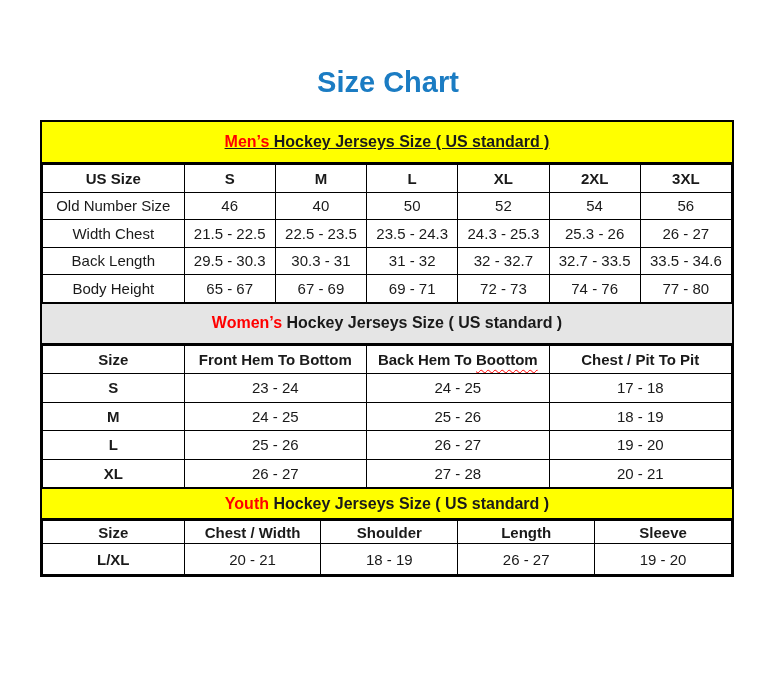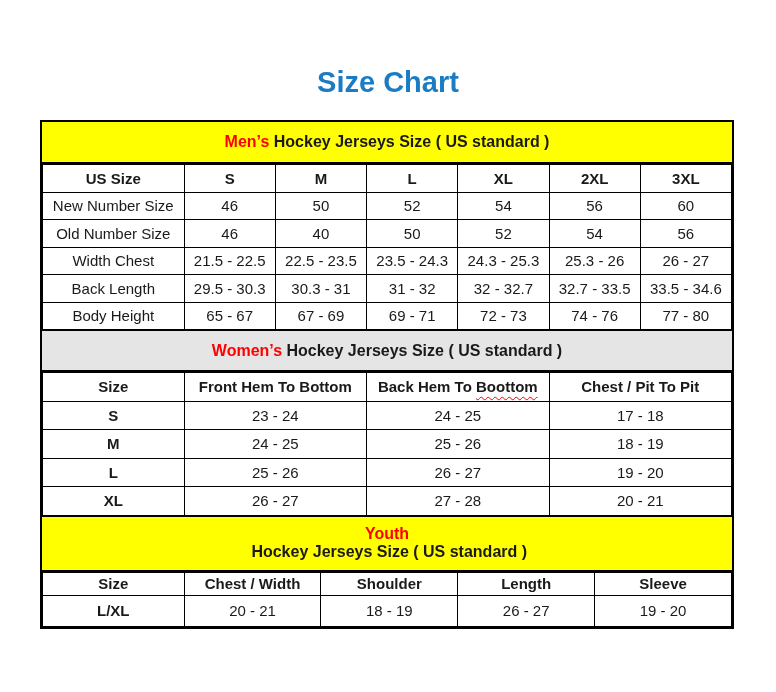--- a/index.html
+++ b/index.html
@@ -31,21 +31,21 @@
     align-items: center;
     justify-content: center;
     border-bottom: 2px solid #000;
     box-sizing: border-box;
     font-size: 16px;
     font-weight: bold;
     white-space: pre;
   }
   .band.mid { border-top: 1px solid #000; }
   .band-h42 { height: 42px; }
-  .band-h38 { height: 56px; flex-direction: column; }
+  .band-h38 { height: 32px; }
   .band-red { font-weight: bold; }
   table {
     width: 100%;
     border-collapse: collapse;
     table-layout: fixed;
   }
   th, td {
     border: 1.4px solid #000;
     text-align: center;
     vertical-align: middle;
@@ -73,46 +73,37 @@
     text-underline-offset: 4px;
   }
 </style>
 </head>
 <body>
 
 <div class="page-title" style="color: rgb(27, 124, 195);">Size Chart</div>
 
 <div class="chart-wrap">
 
-  <div class="band band-h42" style="background: rgb(255, 255, 0);">
+  <div class="band band-h42" style="background: rgb(255, 255, 0); text-decoration: underline;">
     <span class="band-red" style="color: rgb(255, 0, 0);">Men’s</span><span> Hockey Jerseys Size ( US standard )</span>
   </div>
   <table id="mens-table">
     <thead>
       <tr>
           <th>US Size</th>
           <th>S</th>
           <th>M</th>
           <th>L</th>
           <th>XL</th>
           <th>2XL</th>
           <th>3XL</th>
         </tr>
     </thead>
     <tbody>
         <tr>
-          <td>New Number Size</td>
-          <td>46</td>
-          <td>50</td>
-          <td>52</td>
-          <td>54</td>
-          <td>56</td>
-          <td>60</td>
-        </tr>
-        <tr>
           <td>Old Number Size</td>
           <td>46</td>
           <td>40</td>
           <td>50</td>
           <td>52</td>
           <td>54</td>
           <td>56</td>
         </tr>
         <tr>
           <td>Width Chest</td>

